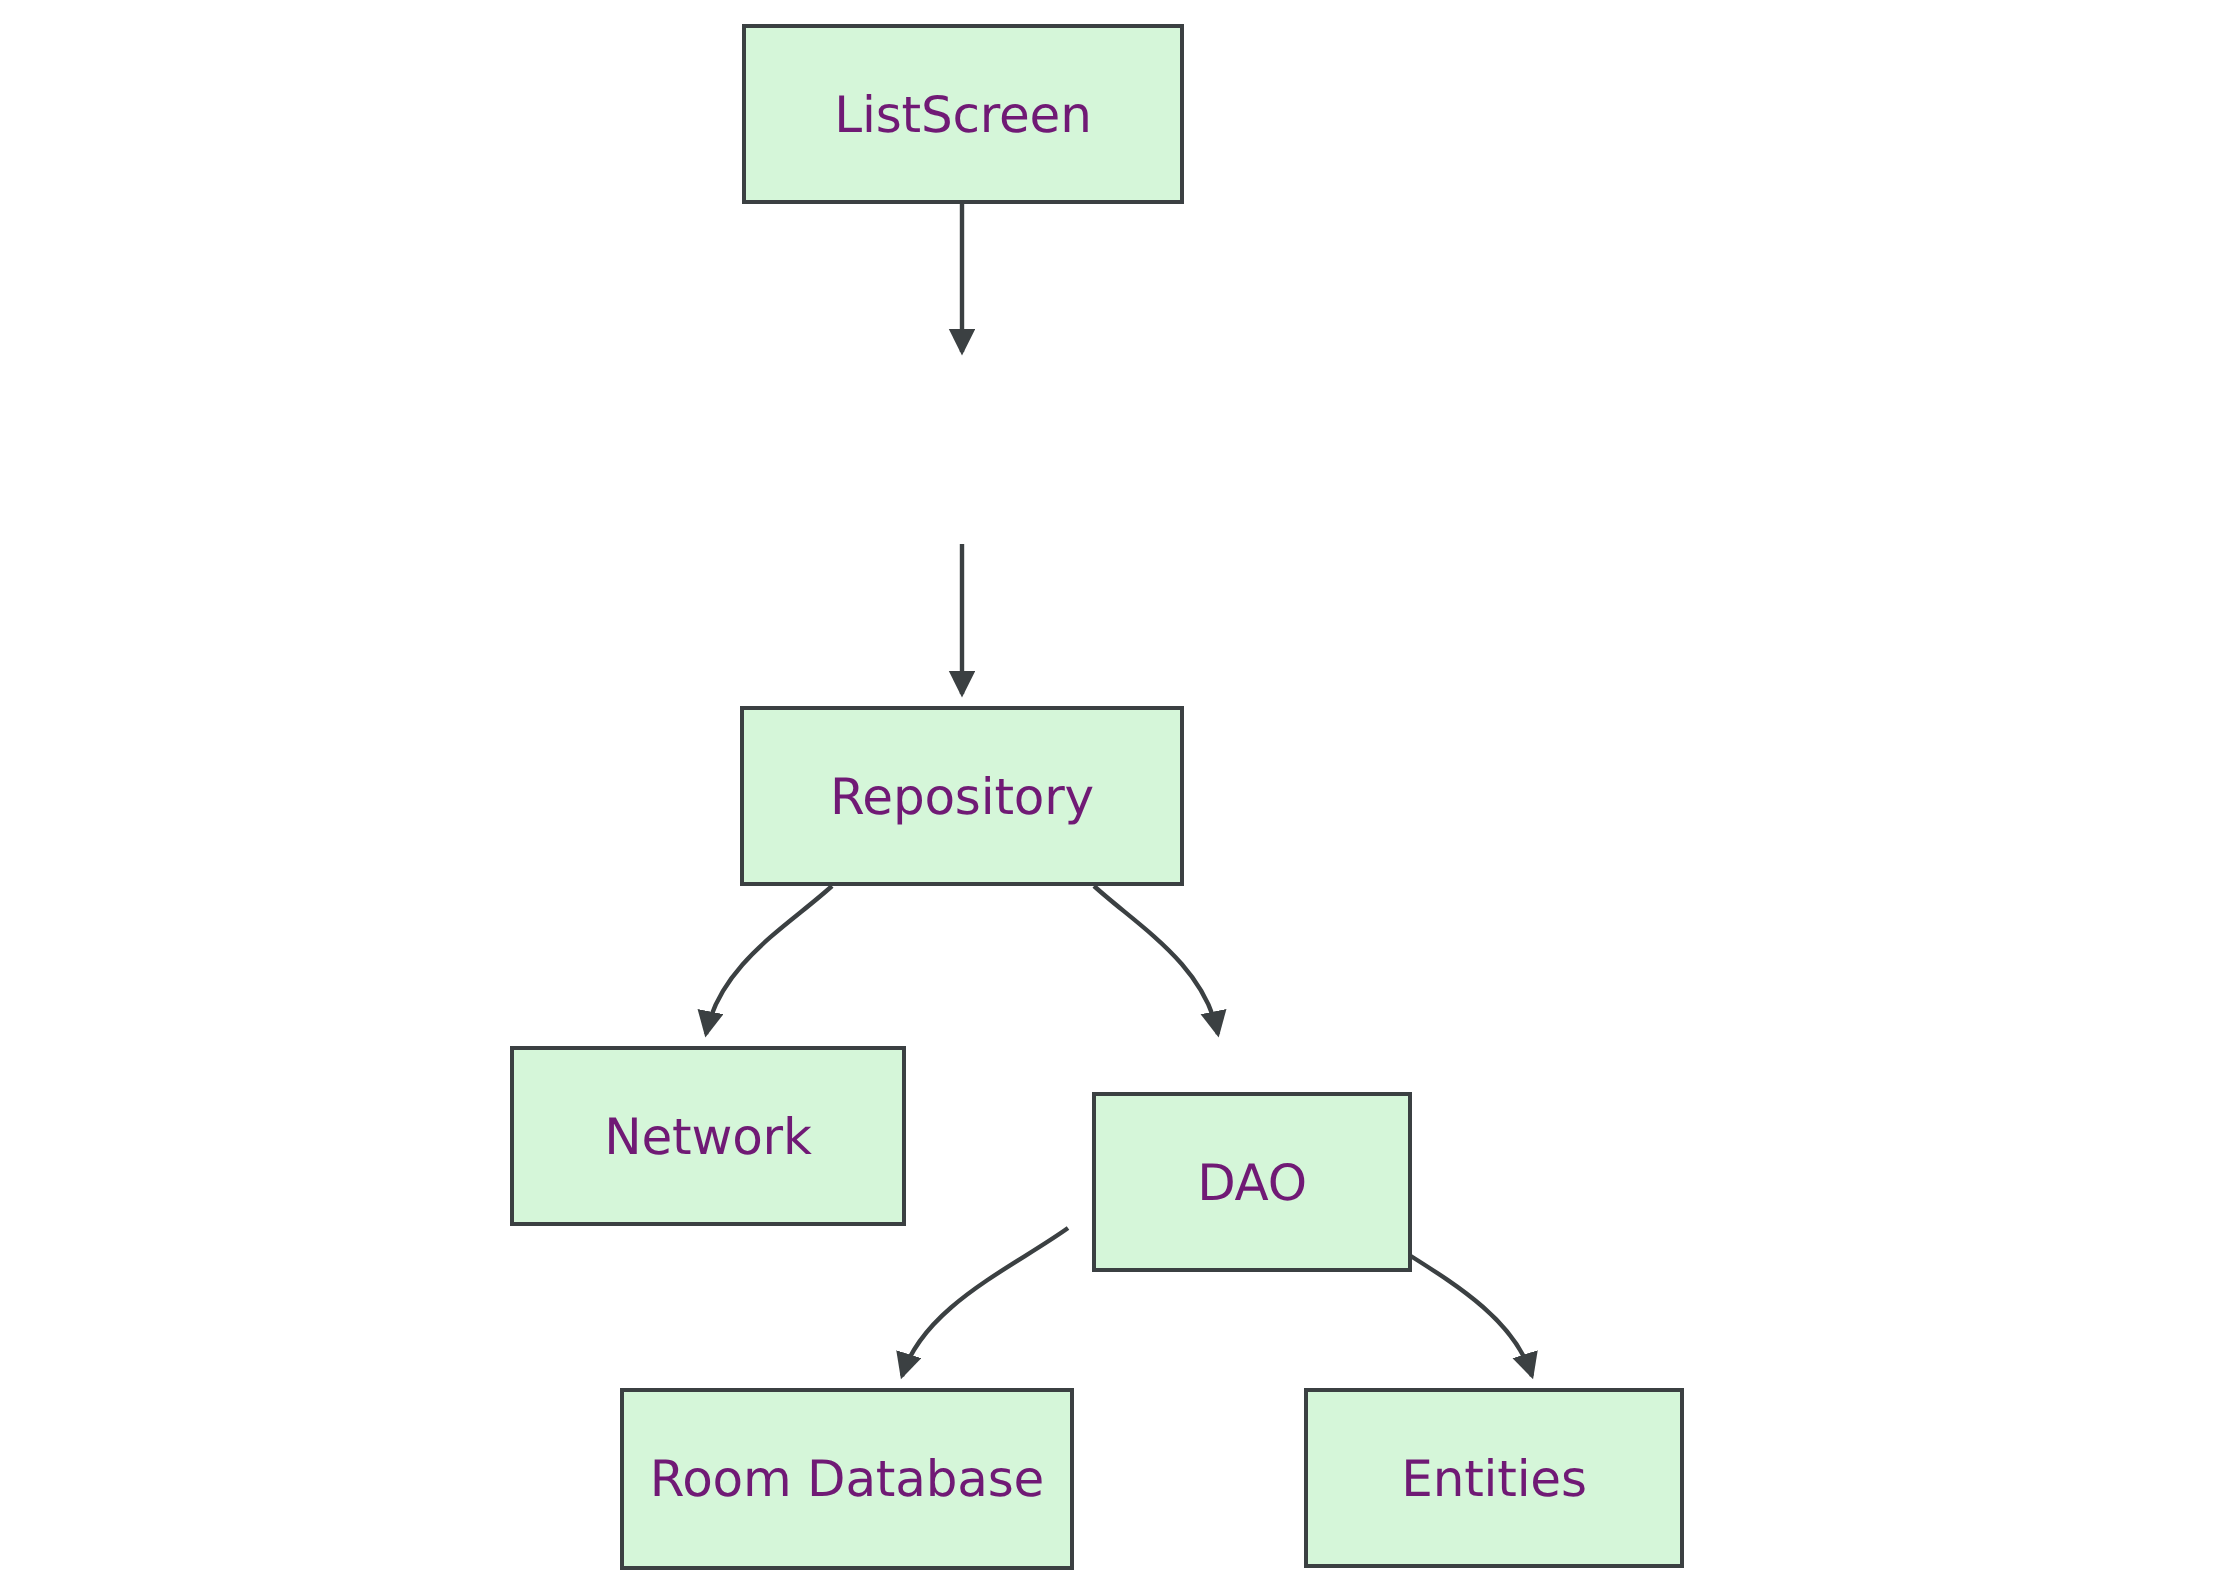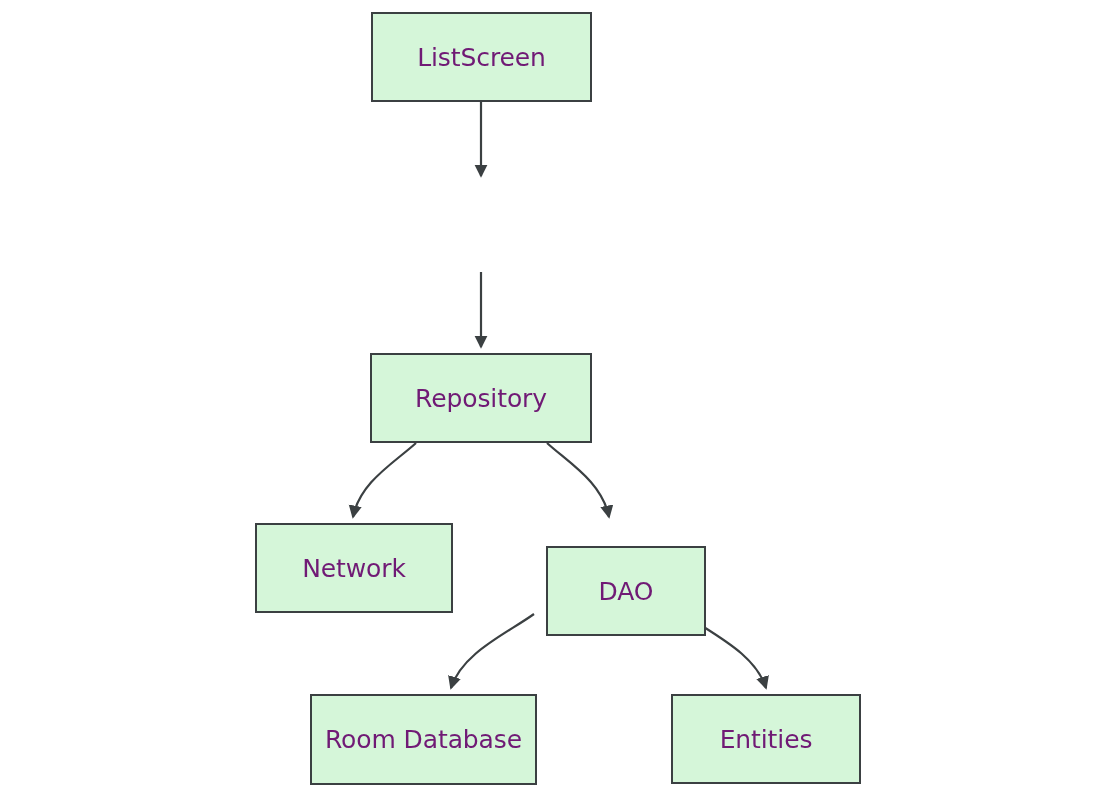--- a/index.html
+++ b/index.html
@@ -46,21 +46,21 @@
   .node-label {
     pointer-events: none;
   }
   
   #node-listscreen     { left: 371px; top: 12px;  width: 221px; height: 90px; }
   #node-mainviewmodel  { left: 341px; top: 182px; width: 280px; height: 90px; }
   #node-repository     { left: 370px; top: 353px; width: 222px; height: 90px; }
   #node-network        { left: 255px; top: 523px; width: 198px; height: 90px; text-align: center; }
   #node-dao            { left: 546px; top: 523px; width: 160px; height: 90px; margin-top: 23px; }
   #node-roomdatabase   { left: 310px; top: 694px; width: 227px; height: 91px; }
-  #node-entities       { left: 671px; top: 694px; width: 190px; height: 90px; }
+  #node-entities       { left: 652px; top: 694px; width: 190px; height: 90px; }
 </style>
 </head>
 <body>
 
 <div id="diagram-root">
 
   <svg id="edge-layer" viewBox="0 0 1116 798" width="1116" height="798" xmlns="http://www.w3.org/2000/svg">
     <defs>
       <marker id="arrowhead" markerWidth="8" markerHeight="8" refX="5.2" refY="3" orient="auto" markerUnits="strokeWidth">
         <path d="M0,0 L0,6 L6,3 z" fill="#3b4042"></path>

